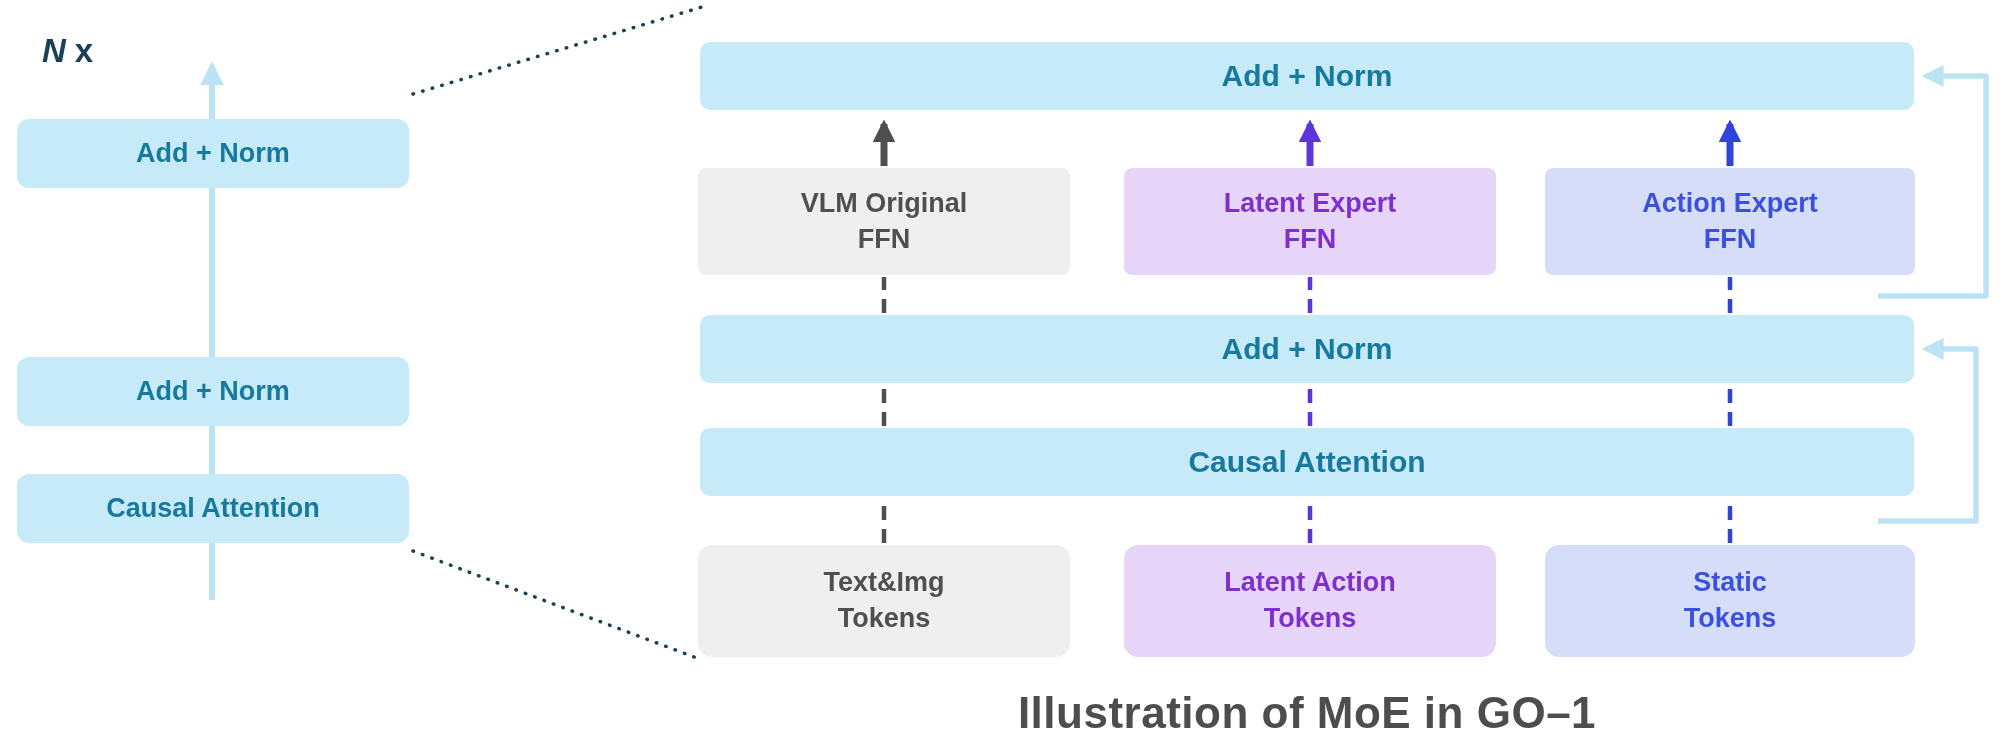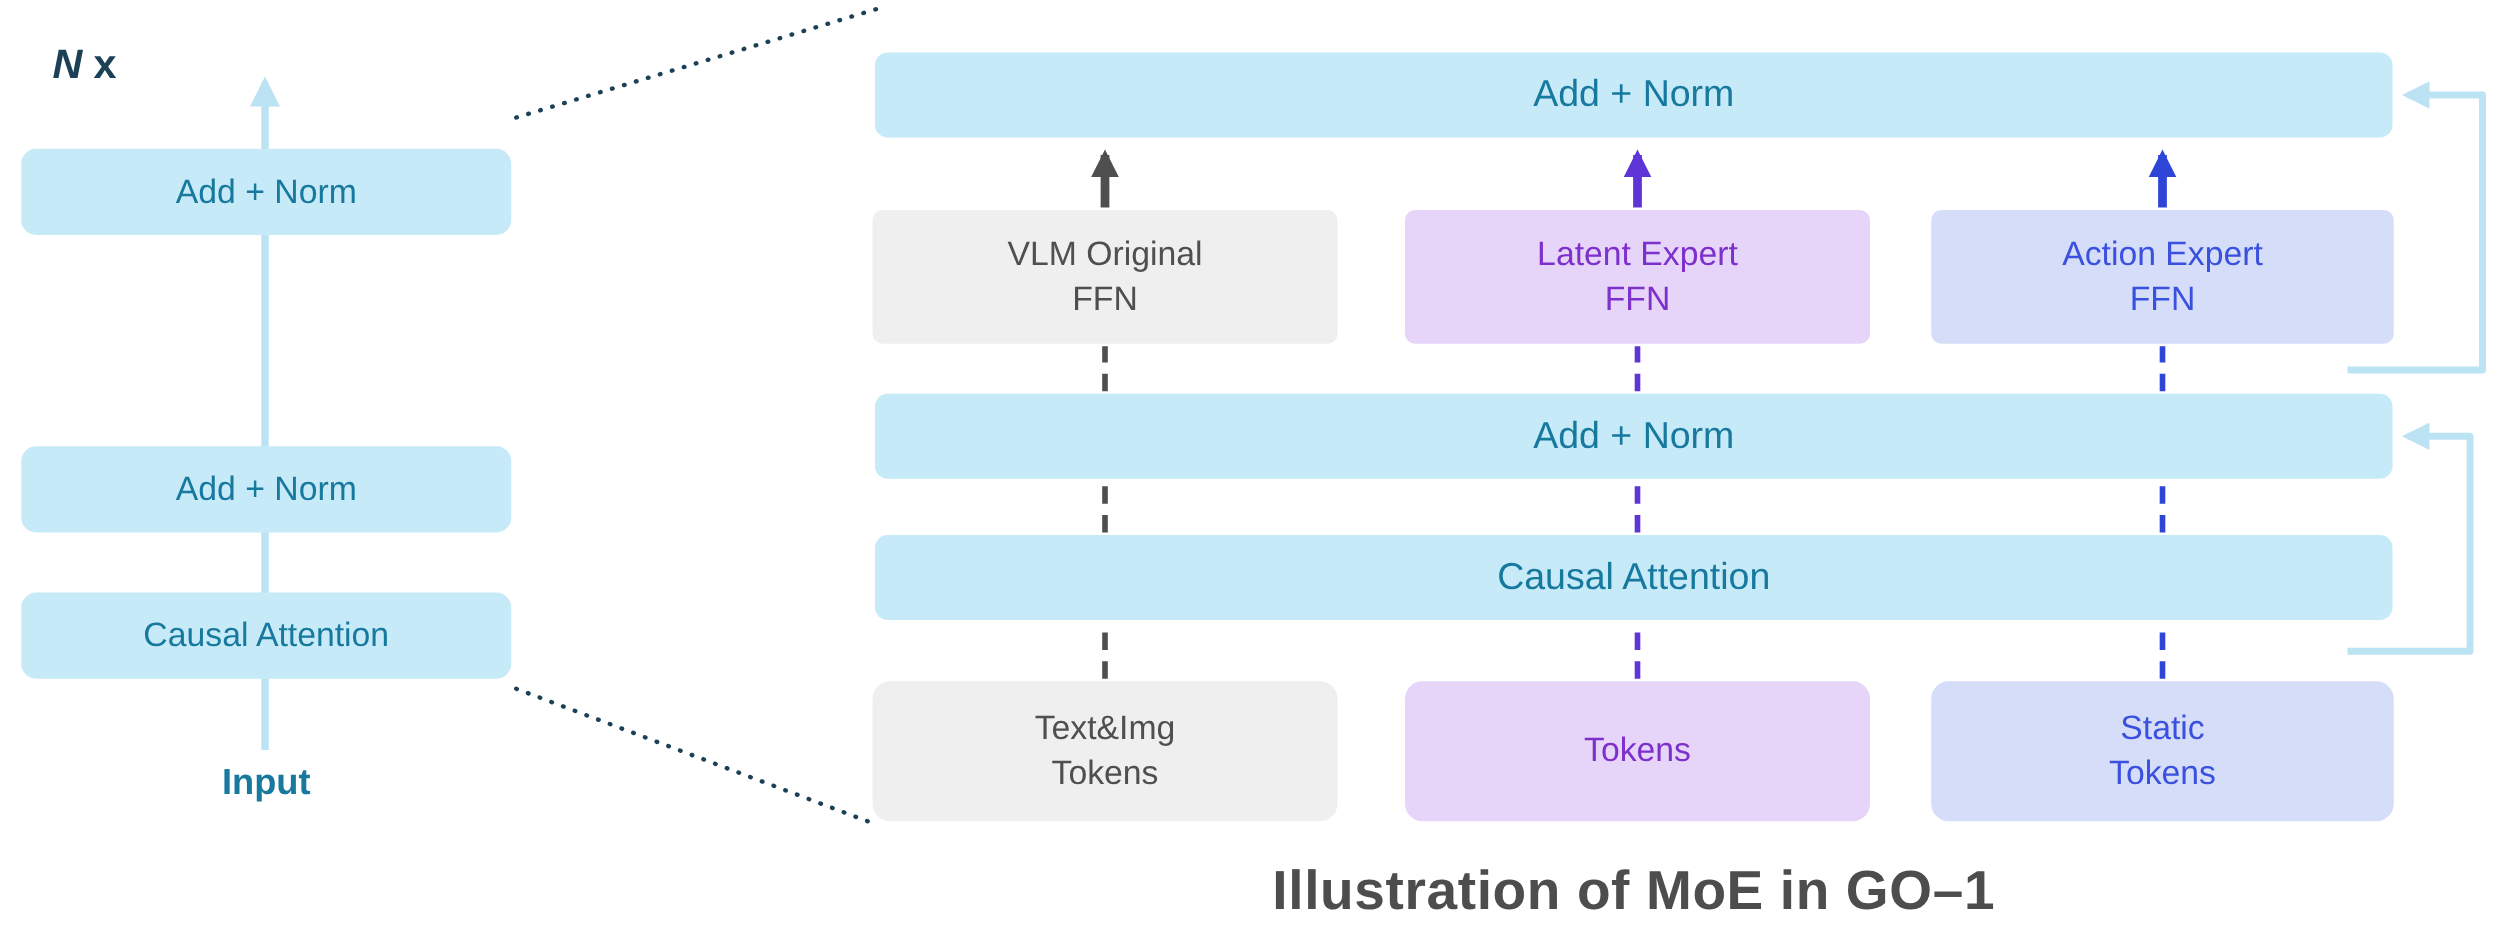--- a/index.html
+++ b/index.html
@@ -4,21 +4,21 @@
 <style>
   * { margin:0; padding:0; box-sizing:border-box; }
   html,body { background:#ffffff; }
   body { font-family:"Liberation Sans","DejaVu Sans",sans-serif; }
 
   .canvas { position:relative; width:2014px; height:748px; background:#ffffff; overflow:hidden;padding-left:31px; }
 
   .overlay { position:absolute; left:0; top:0; z-index:1; }
 
   .box { position:absolute; z-index:2; display:flex; align-items:center; justify-content:center;
-         font-weight:normal; text-align:center; }
+         font-weight:bold; text-align:center; }
   .cyan   { background:var(--cyan-box);   color:var(--teal-text); }
   .gray   { background:var(--gray-box);   color:var(--gray-text); }
   .purple { background:var(--purple-box); color:var(--purple-text); }
   .blue   { background:var(--blue-box);   color:var(--blue-text); }
 
   .lbox { left:17px; width:392px; height:69px; border-radius:12px; font-size:27px; }
   .bar  { left:700px; width:1214px; height:68px; border-radius:10px; font-size:30px; }
   .ffn  { top:168px; height:107px; border-radius:8px; font-size:27px; line-height:1.32; flex-direction:column; }
   .tok  { top:545px; height:112px; border-radius:14px; font-size:27px; line-height:1.32; flex-direction:column; }
 
@@ -101,21 +101,20 @@
   <div class="box cyan lbox" style="top:119px">
     <span>Add + Norm</span>
   </div>
   <div class="box cyan lbox" style="top:357px">
     <span>Add + Norm</span>
   </div>
   <div class="box cyan lbox" style="top:474px">
     <span>Causal Attention</span>
   </div>
 
-  <div class="input-label">Input</div>
 
   <div class="box cyan bar" style="top:42px">
     <span>Add + Norm</span>
   </div>
 
   <div class="box gray ffn col-a">
     <span>VLM Original</span>
     <span>FFN</span>
   </div>
   <div class="box purple ffn col-b">
@@ -133,20 +132,21 @@
 
   <div class="box cyan bar" style="top:428px">
     <span>Causal Attention</span>
   </div>
 
   <div class="box gray tok col-a">
     <span>Text&amp;Img</span>
     <span>Tokens</span>
   </div>
   <div class="box purple tok col-b">
+    <span>Latent Action</span>
     <span>Tokens</span>
   </div>
   <div class="box blue tok col-c">
     <span>Static</span>
     <span>Tokens</span>
   </div>
 
   <div class="caption">Illustration of MoE in GO–1</div>
 
 </div>

